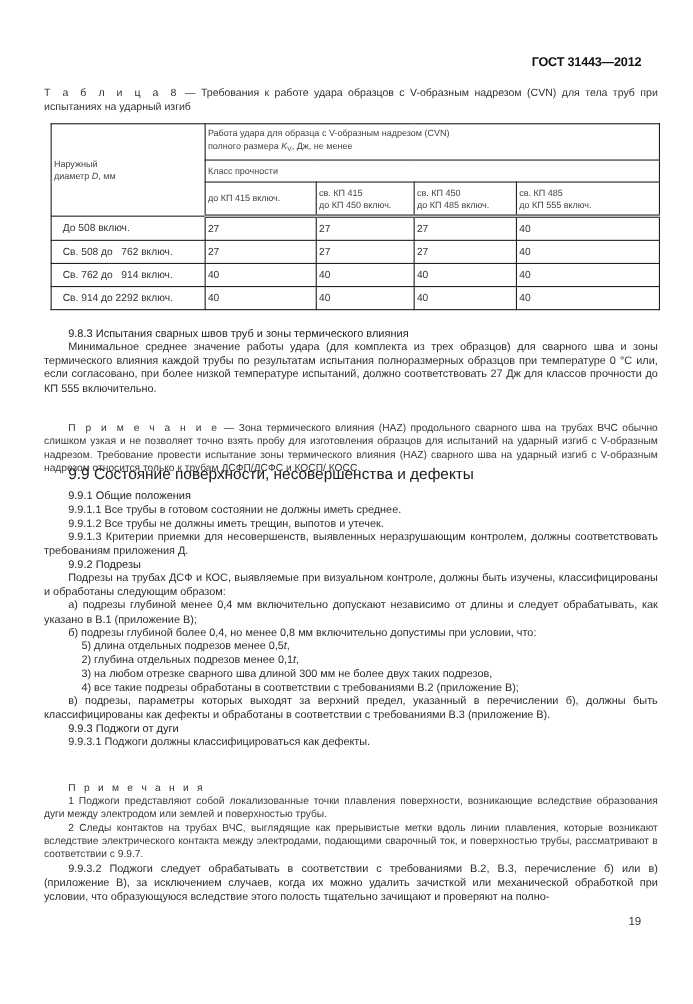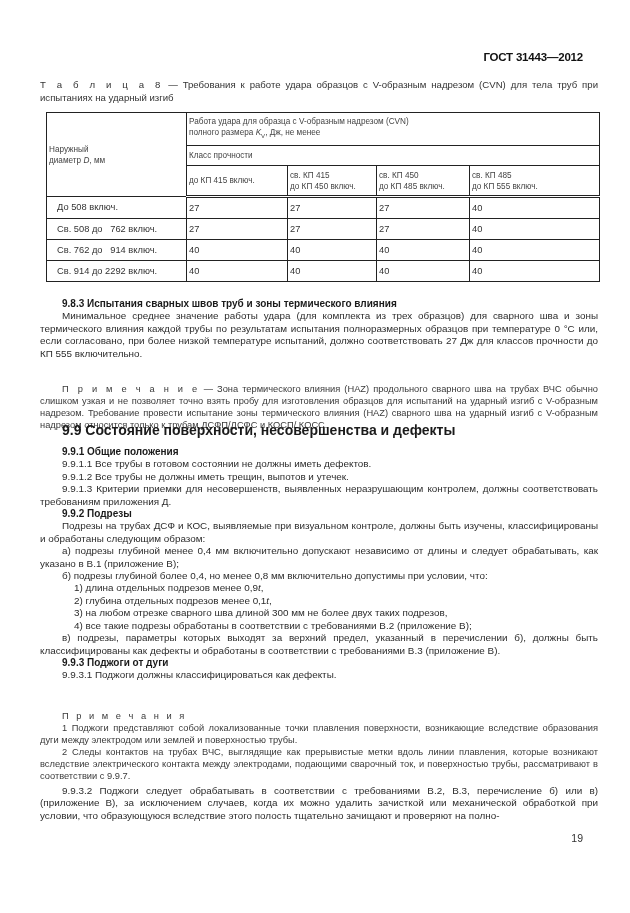--- a/index.html
+++ b/index.html
@@ -21,21 +21,21 @@
     table.cvn .h1 td { height: 32px; }
     table.cvn .h2 td { height: 19px; }
     table.cvn .h3 td { height: 29px; border-bottom: 3px double #222; }
     table.cvn .row td { height: 20px; font-size: 9.3px; color: #333; }
     table.cvn .row td.first { text-align: left; padding-left: 10px; }
     .ital { font-style: italic; }
 
     .text { position: absolute; left: 40px; width: 558px; font-size: 9.9px;
             line-height: 12.4px; color: #2c2c2c; }
     .para { margin: 0; text-align: justify; text-indent: 22px; }
-    .h { margin: 0; font-weight: bold; padding-left: 22px; color: #1a1a1a; font-size: 10px; }
+    .h { margin: 0; font-weight: normal; padding-left: 22px; color: #1a1a1a; font-size: 10px; }
     .note { font-size: 9.3px; line-height: 12px; color: #3a3a3a; }
     .ind2 { padding-left: 34px; text-indent: 0; }
     .pagenum { position: absolute; right: 47px; top: 832px; font-size: 10.5px; color: #333; }
   </style>
 </head>
 <body>
 
 <div class="page">
 
   <div class="doc-id">ГОСТ 31443—2012</div>
@@ -120,28 +120,28 @@
   <div class="text note" style="top:383px">
     <p class="para"><span style="letter-spacing:2.5px">П р и м е ч а н и е</span><span> — Зона термического влияния (HAZ) продольного сварного шва на трубах ВЧС обычно слишком узкая и не позволяет точно взять пробу для изготовления образцов для испытаний на ударный изгиб с V-образным надрезом. Требование провести испытание зоны термического влияния (HAZ) сварного шва на ударный изгиб с V-образным надрезом относится только к трубам ДСФП/ДСФС и КОСП/ КОСС.</span></p>
   </div>
 
   <div class="text" style="top:424px">
     <p class="h" style="font-size:14px">9.9 Состояние поверхности, несовершенства и дефекты</p>
   </div>
 
   <div class="text" style="top:446px">
     <p class="h">9.9.1 Общие положения</p>
-    <p class="para">9.9.1.1 Все трубы в готовом состоянии не должны иметь дефектов.</p>
+    <p class="para">9.9.1.1 Все трубы в готовом состоянии не должны иметь среднее.</p>
     <p class="para">9.9.1.2 Все трубы не должны иметь трещин, выпотов и утечек.</p>
     <p class="para">9.9.1.3 Критерии приемки для несовершенств, выявленных неразрушающим контролем, должны соответствовать требованиям приложения Д.</p>
     <p class="h">9.9.2 Подрезы</p>
     <p class="para">Подрезы на трубах ДСФ и КОС, выявляемые при визуальном контроле, должны быть изучены, классифицированы и обработаны следующим образом:</p>
     <p class="para">а) подрезы глубиной менее 0,4 мм включительно допускают независимо от длины и следует обрабатывать, как указано в В.1 (приложение В);</p>
     <p class="para">б) подрезы глубиной более 0,4, но менее 0,8 мм включительно допустимы при условии, что:</p>
-    <p class="para ind2"><span>1) длина отдельных подрезов менее 0,9</span><span class="ital">t</span><span>,</span></p>
+    <p class="para ind2"><span>5) длина отдельных подрезов менее 0,5</span><span class="ital">t</span><span>,</span></p>
     <p class="para ind2"><span>2) глубина отдельных подрезов менее 0,1</span><span class="ital">t</span><span>,</span></p>
     <p class="para ind2">3) на любом отрезке сварного шва длиной 300 мм не более двух таких подрезов,</p>
     <p class="para ind2">4) все такие подрезы обработаны в соответствии с требованиями В.2 (приложение В);</p>
     <p class="para">в) подрезы, параметры которых выходят за верхний предел, указанный в перечислении б), должны быть классифицированы как дефекты и обработаны в соответствии с требованиями В.3 (приложение В).</p>
     <p class="h">9.9.3 Поджоги от дуги</p>
     <p class="para">9.9.3.1 Поджоги должны классифицироваться как дефекты.</p>
   </div>
 
   <div class="text note" style="top:710px">
     <p class="para"><span style="letter-spacing:2.5px">П р и м е ч а н и я</span></p>

